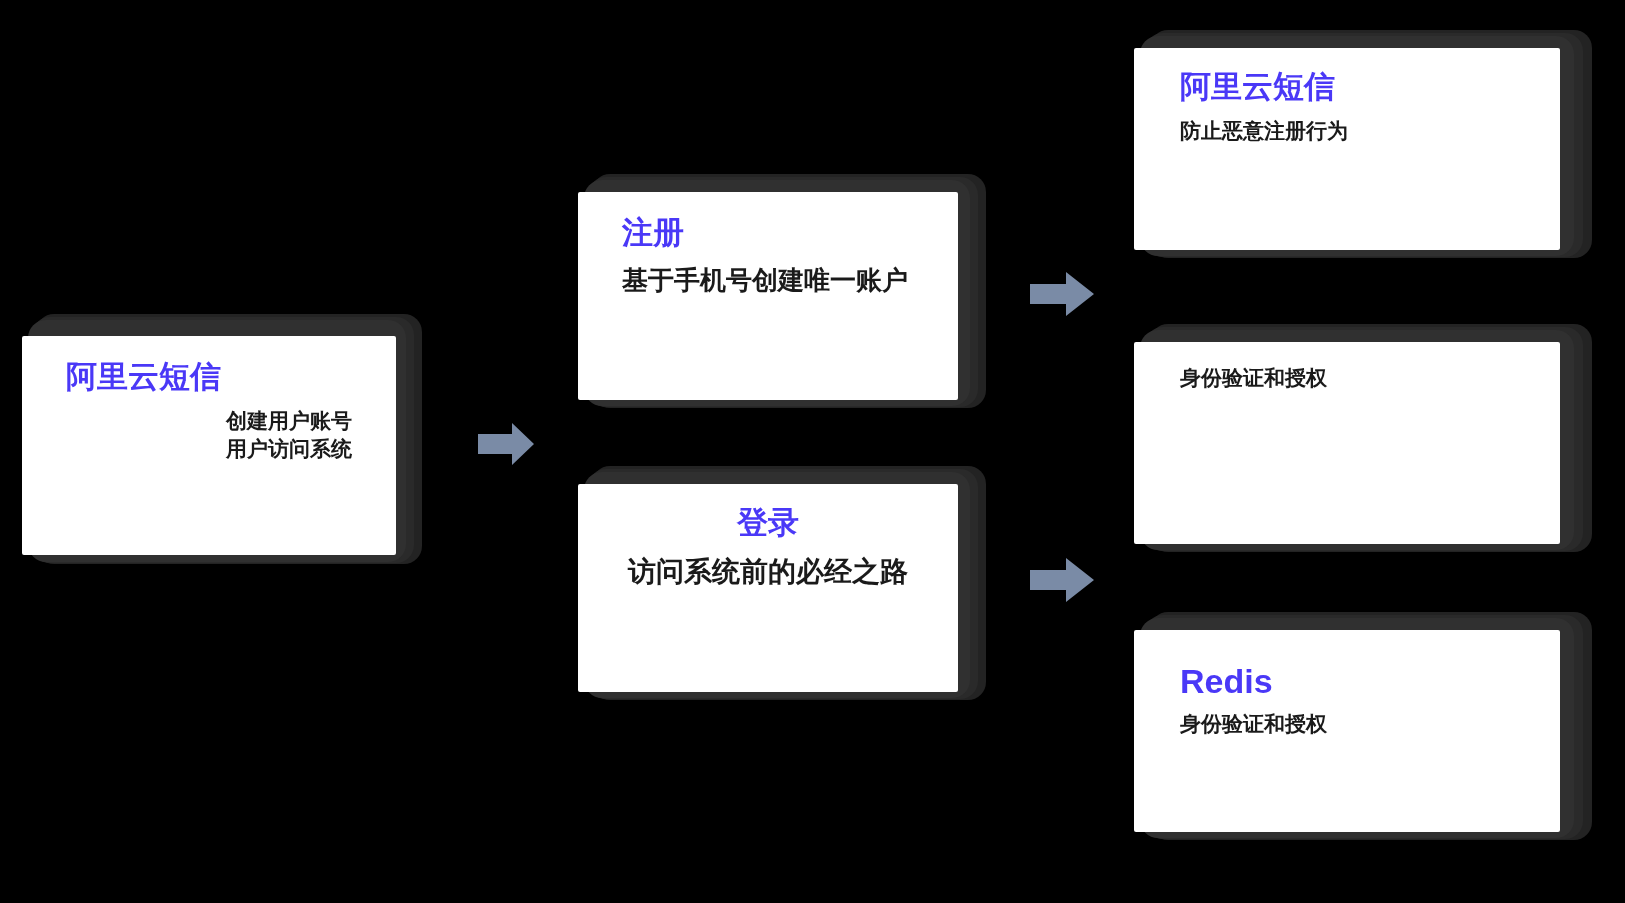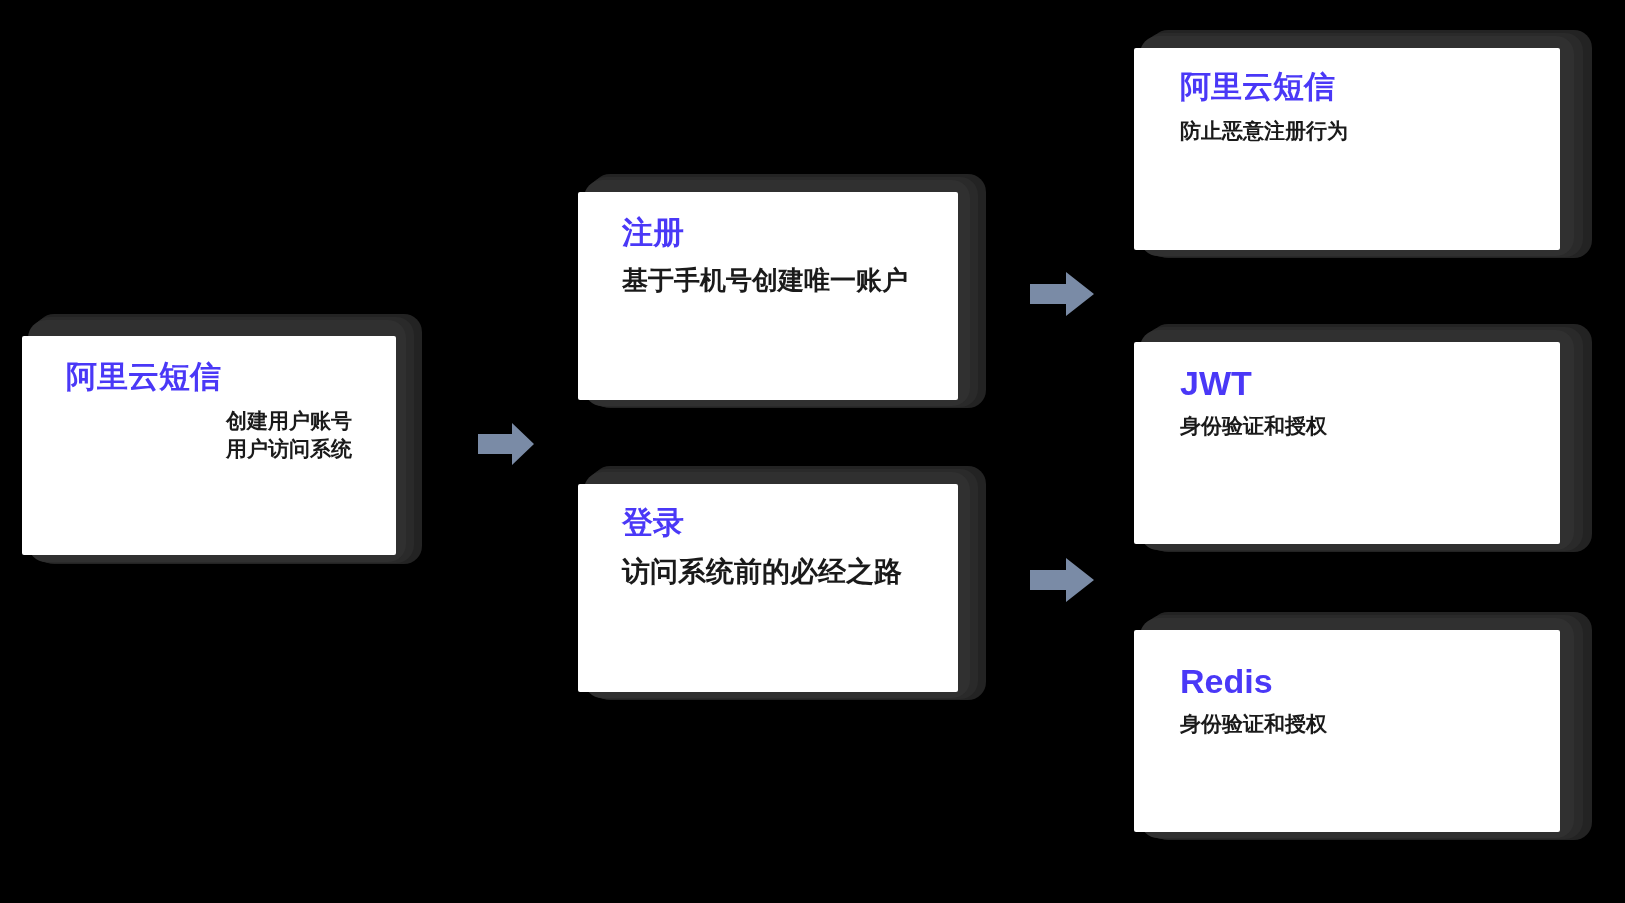--- a/index.html
+++ b/index.html
@@ -106,21 +106,21 @@
         <div class="card-sub" style="font-size:26px;">基于手机号创建唯一账户</div>
       </div>
     </div>
   </div>
 
   <div class="card" style="left:578px; top:464px; width:412px; height:238px;">
     <div class="layer l3" style="left:14px; top:2px;  width:394px; height:234px;"></div>
     <div class="layer l2" style="left:10px; top:5px;  width:390px; height:230px;"></div>
     <div class="layer l1" style="left:6px;  top:8px;  width:386px; height:226px;"></div>
     <div class="face" style="left:0px;  top:20px; width:380px; height:208px;">
-      <div class="face-inner" style="top:22px; padding:0 44px;">
+      <div class="face-inner" style="top:22px; padding:0 44px;align-items:center;">
         <div class="card-title" style="font-size:31px; margin-bottom:12px;">登录</div>
         <div class="card-sub" style="font-size:28px;">访问系统前的必经之路</div>
       </div>
     </div>
   </div>
 
   <div class="arrow" style="left:1018px; top:266px; width:80px; height:56px;">
     <svg width="80" height="56" viewBox="0 0 80 56" aria-hidden="true">
       <polygon points="12,18 48,18 48,6 76,28 48,50 48,38 12,38" fill="#7a8ba6"></polygon>
     </svg>
@@ -143,21 +143,20 @@
       </div>
     </div>
   </div>
 
   <div class="card" style="left:1134px; top:322px; width:462px; height:232px;">
     <div class="layer l3" style="left:16px; top:2px;  width:442px; height:228px;"></div>
     <div class="layer l2" style="left:11px; top:5px;  width:438px; height:224px;"></div>
     <div class="layer l1" style="left:6px;  top:8px;  width:434px; height:220px;"></div>
     <div class="face" style="left:0px;  top:20px; width:426px; height:202px;">
       <div class="face-inner" style="top:22px; padding:0 46px;">
-        <div class="card-title" style="font-size:34px; margin-bottom:10px;">JWT</div>
         <div class="card-sub" style="font-size:21px;">身份验证和授权</div>
       </div>
     </div>
   </div>
 
   <div class="card" style="left:1134px; top:610px; width:462px; height:232px;">
     <div class="layer l3" style="left:16px; top:2px;  width:442px; height:228px;"></div>
     <div class="layer l2" style="left:11px; top:5px;  width:438px; height:224px;"></div>
     <div class="layer l1" style="left:6px;  top:8px;  width:434px; height:220px;"></div>
     <div class="face" style="left:0px;  top:20px; width:426px; height:202px;">

